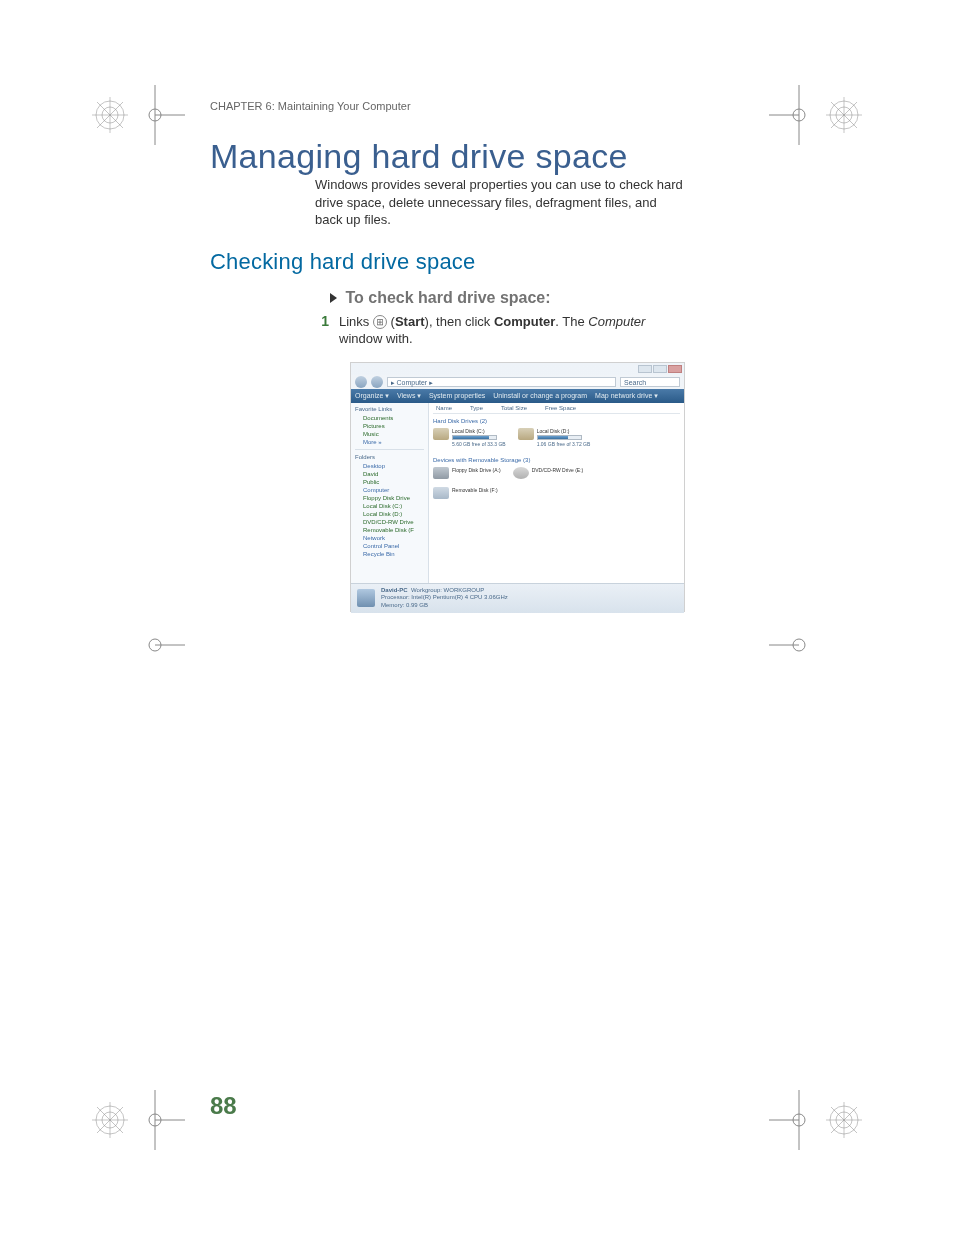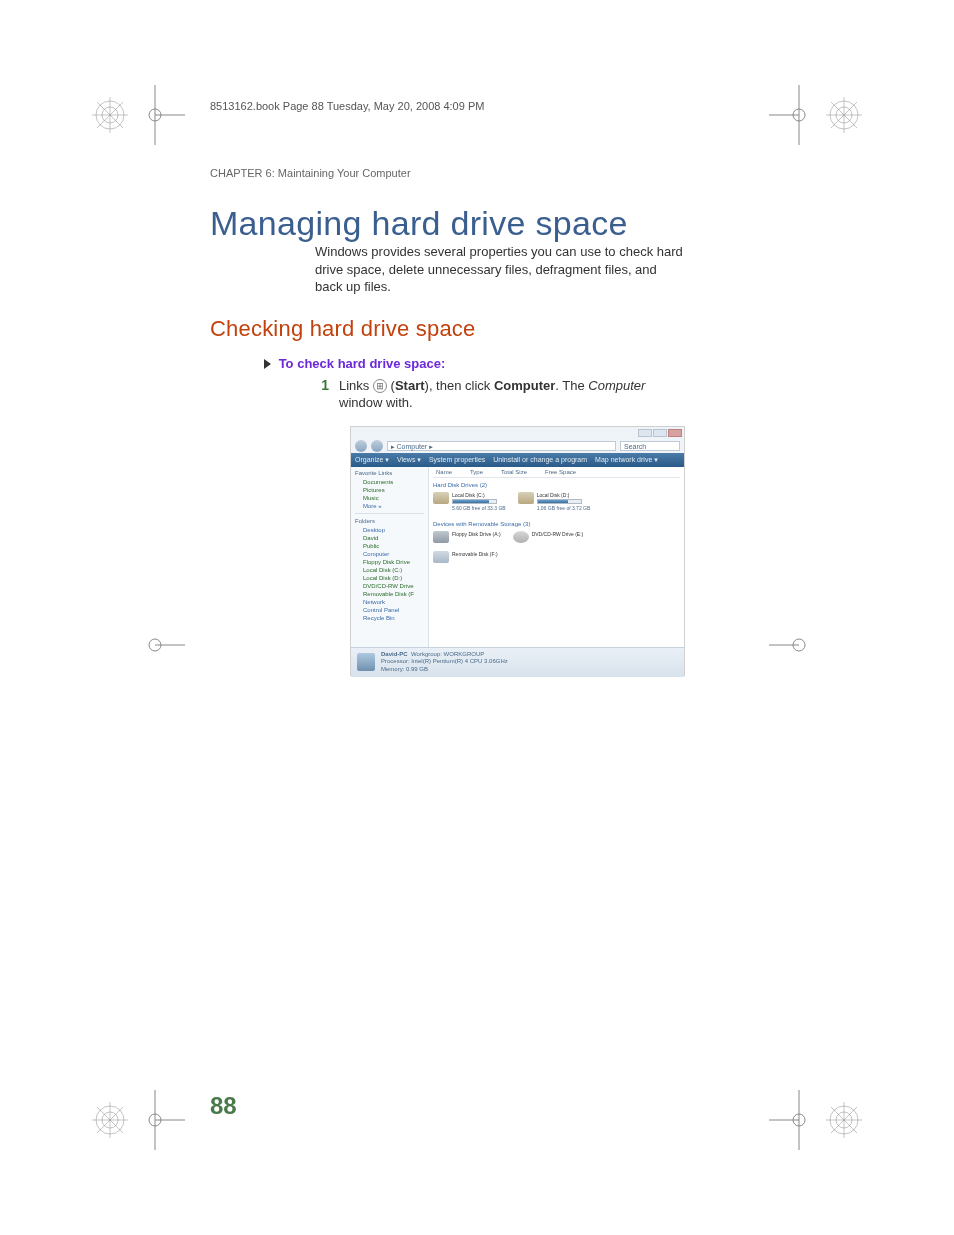--- a/index.html
+++ b/index.html
@@ -59,29 +59,29 @@
       margin-left: 105px;
       width: 370px;
       font-size: 13px;
       color: #333;
       line-height: 1.35;
       margin-bottom: 20px;
     }
     .h2 {
       font-size: 22px;
       font-weight: 300;
-      color: #c2410c;
+      color: #0369a1;
       margin-bottom: 14px;
       letter-spacing: 0.2px;
     }
     .step-heading {
-      margin-left: 54px;
-      font-size: 13px;
+      margin-left: 120px;
+      font-size: 16px;
       font-weight: bold;
-      color: #6d28d9;
+      color: #737373;
       margin-bottom: 6px;
     }
     .step-heading .triangle {
       display: inline-block;
       width: 0; height: 0;
       border-top: 5px solid transparent;
       border-bottom: 5px solid transparent;
       border-left: 7px solid #333;
       margin-right: 4px;
       vertical-align: middle;
@@ -310,21 +310,20 @@
         <circle cx="20" cy="20" r="8"></circle>
         <circle cx="20" cy="20" r="14"></circle>
         <line x1="20" y1="2" x2="20" y2="38"></line>
         <line x1="2" y1="20" x2="38" y2="20"></line>
         <line x1="7" y1="7" x2="33" y2="33"></line>
         <line x1="33" y1="7" x2="7" y2="33"></line>
       </g>
     </svg></div>
 
 <div class="page">
-  <div class="book-header">8513162.book  Page 88  Tuesday, May 20, 2008  4:09 PM</div>
   <div class="chapter-header">CHAPTER 6: Maintaining Your Computer</div>
   <h1 class="h1">Managing hard drive space</h1>
   <p class="body-text">Windows provides several properties you can use to check hard drive space, delete unnecessary files, defragment files, and back up files.</p>
   <h2 class="h2">Checking hard drive space</h2>
   <div class="step-heading">
     <span class="triangle"></span>
     <span>To check hard drive space:</span>
   </div>
 
 

